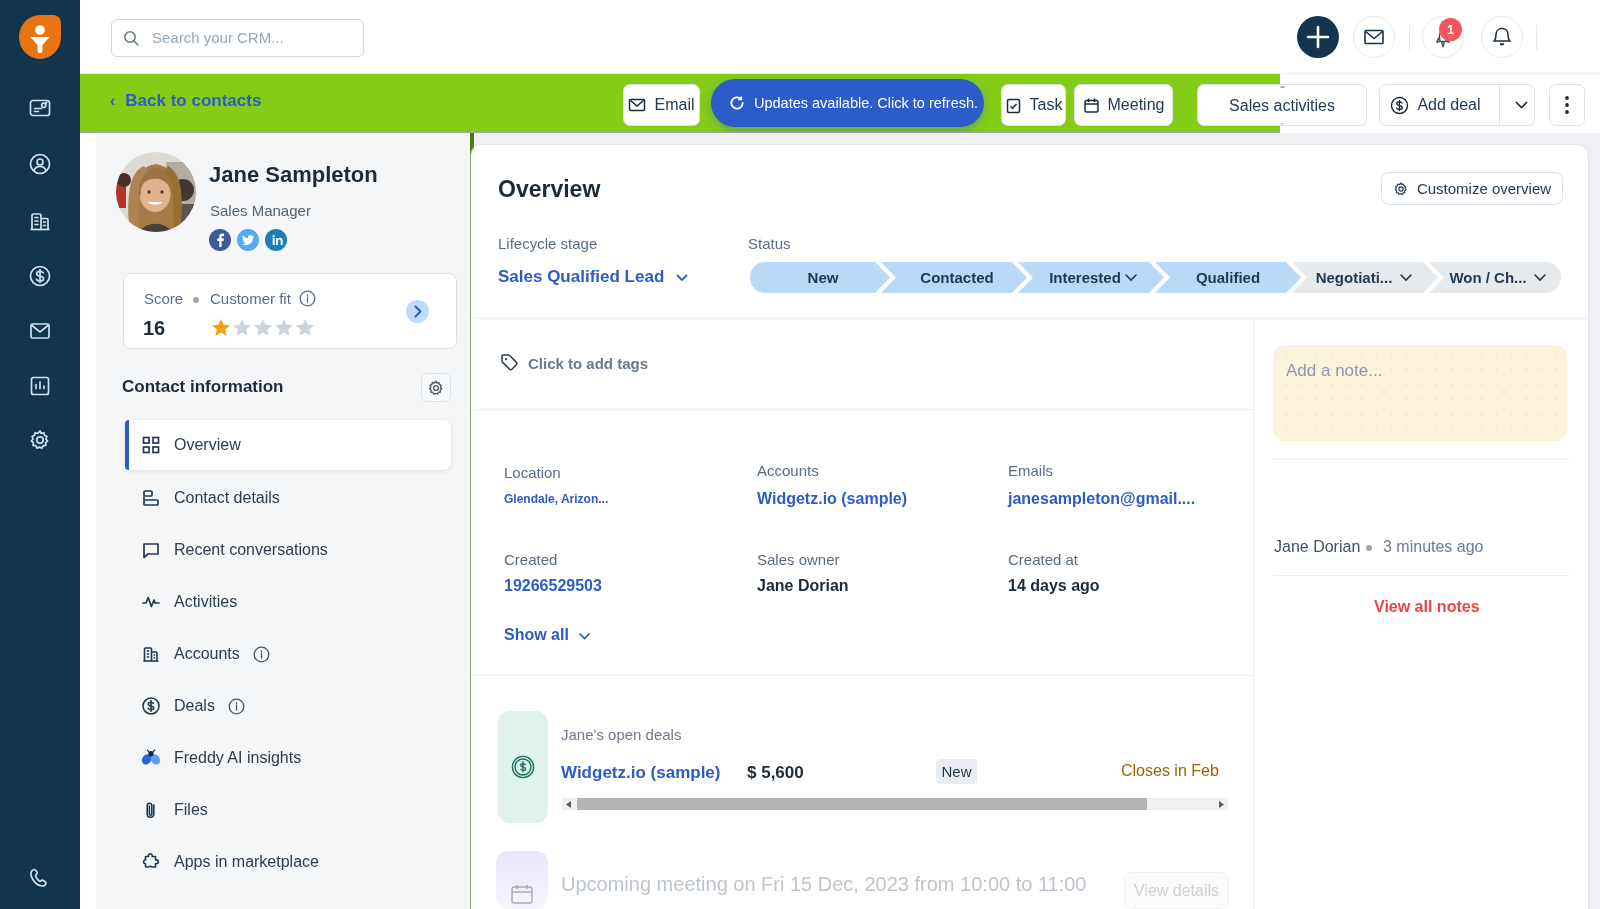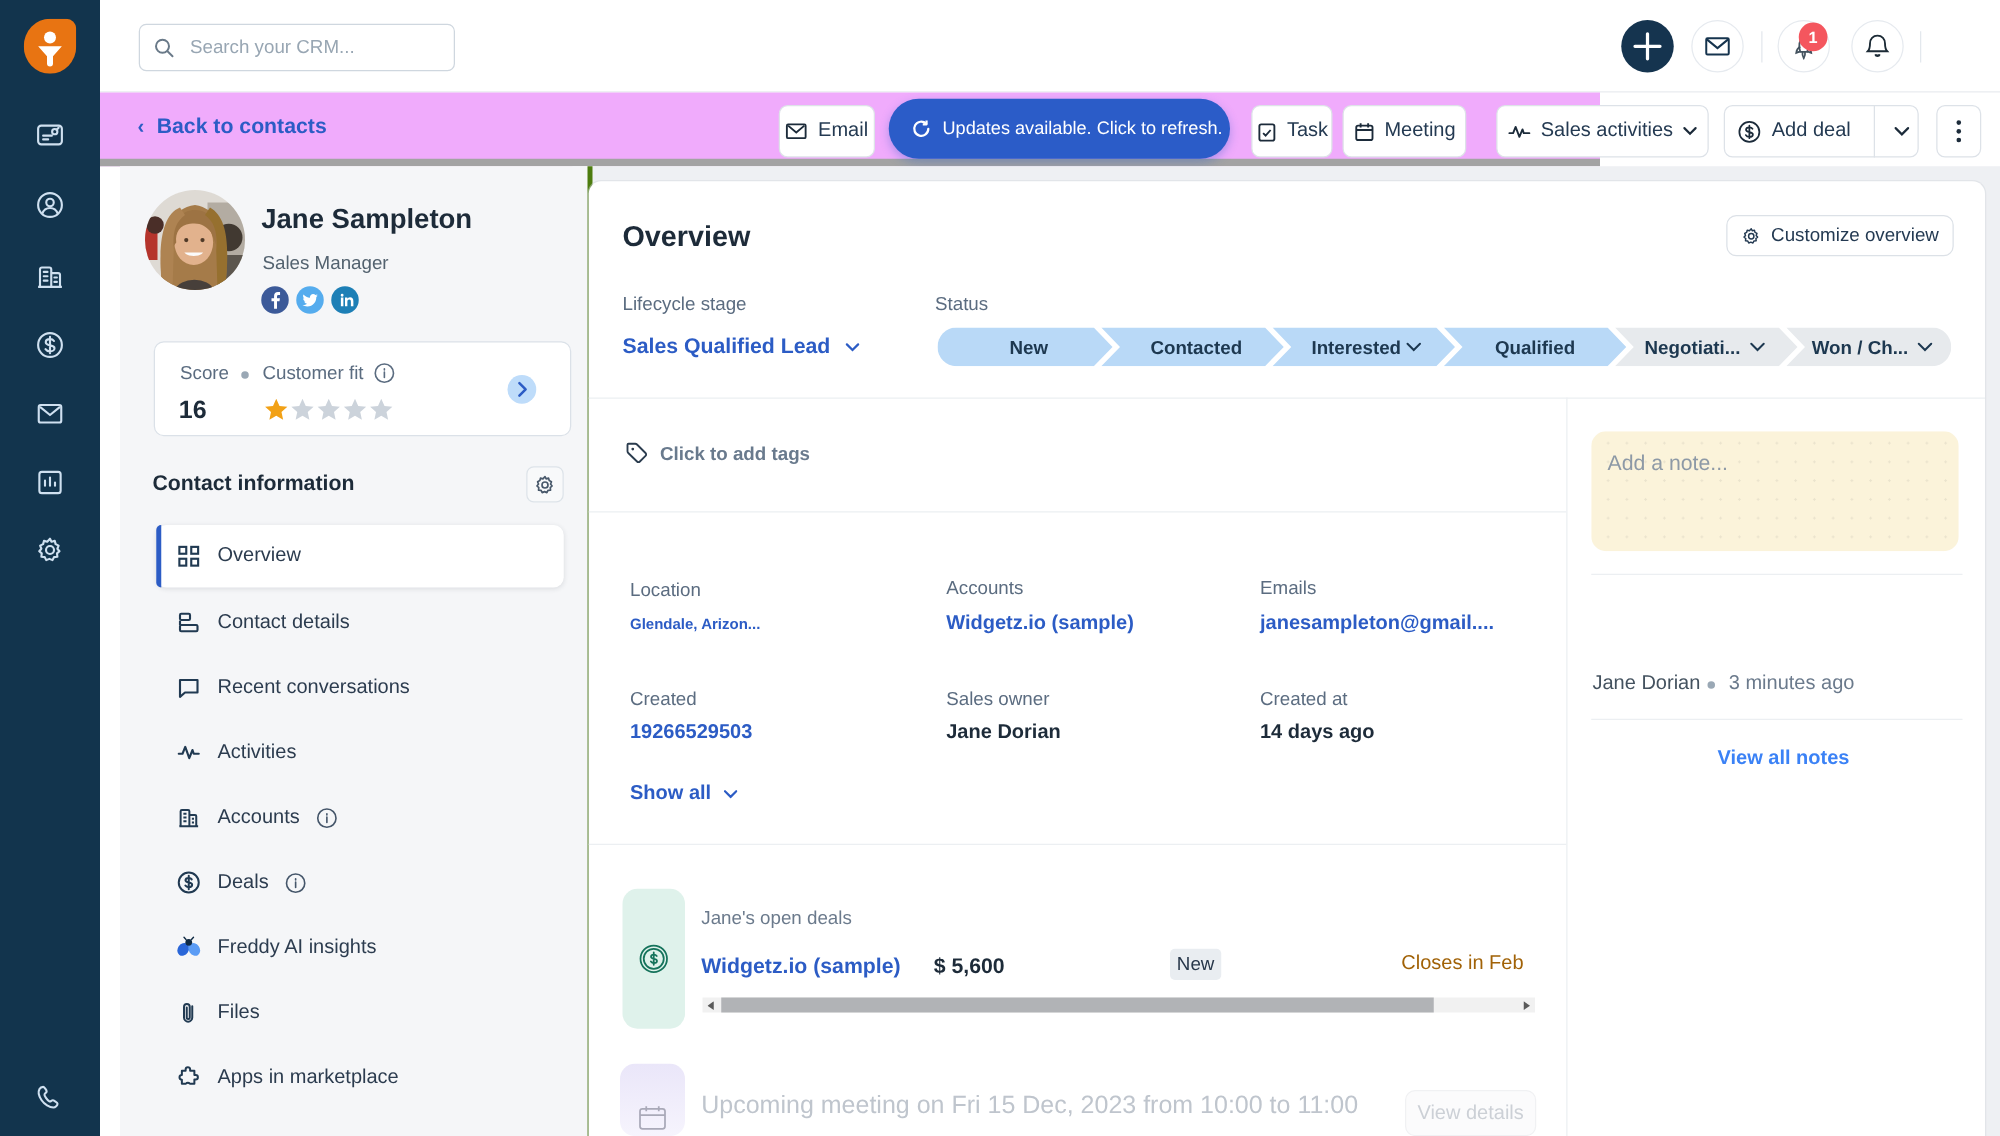--- a/index.html
+++ b/index.html
@@ -12,21 +12,21 @@
 .side-ic { position:absolute; left:28px; width:24px; height:24px; color:#cfe0f0; }
 .side-ic svg { width:24px; height:24px; display:block; }
 
 
 #topbar { left:80px; top:0; width:1520px; height:74px; background:#fff; border-bottom:1px solid #e9ecef; }
 #searchbox { position:absolute; left:31px; top:19px; width:253px; height:38px; border:1px solid #cfd7df; border-radius:6px; background:#fff; color:#98a6b3; font-size:15px; line-height:36px; padding-left:40px; }
 .topcirc { position:absolute; top:16px; width:42px; height:42px; border-radius:50%; }
 .tsep { position:absolute; top:25px; width:1px; height:25px; background:#e3e8ed; }
 
 
-#actionbar { left:80px; top:74px; width:1200px; height:59px; background:#f0abfc; border-bottom:6px solid #a3a3a3; }
+#actionbar { left:80px; top:74px; width:1200px; height:59px; background:#84cc16; border-bottom:1px solid #a3a3a3; }
 #backlink { position:absolute; left:30px; top:17px; color:#2c5cc5; font-size:17px; font-weight:bold; }
 .tbtn { position:absolute; top:10px; height:42px; background:#fff; border:1px solid #dde2e8; border-radius:7px; display:flex; align-items:center; justify-content:center; gap:8px; font-size:16px; color:#243a52; }
 
 
 #leftcol { left:96px; top:133px; width:378px; height:776px; background:#f5f6f8; border-right:4px solid #4d7c0f; }
 .navitem { position:absolute; left:29px; width:326px; height:50px; display:flex; align-items:center; gap:13px; font-size:16px; color:#2c3c4f; padding-left:16px; }
 .navitem svg { width:20px; height:20px; flex:none; }
 
 
 #maincard { left:471px; top:145px; width:1117px; height:764px; background:#fff; border-radius:10px 10px 0 0; box-shadow:0 0 0 1px rgba(210,216,222,.45); }
@@ -142,21 +142,21 @@
       Updates available. Click to refresh.
     </div>
     <div class="tbtn" style="left:921px; width:65px;"><svg width="17" height="17" viewBox="0 0 17 17" fill="none" stroke="#1c2b3a" stroke-width="1.5">
           <rect x="2.5" y="2.5" width="12" height="13" rx="1.5"></rect>
           <path d="M5.5 9.5 l2 2 4-4.5"></path>
         </svg>Task</div>
     <div class="tbtn" style="left:994px; width:99px;"><svg width="17" height="17" viewBox="0 0 17 17" fill="none" stroke="#1c2b3a" stroke-width="1.5">
           <rect x="2" y="3.5" width="13" height="11.5" rx="1.5"></rect>
           <path d="M5.5 1.5 v3.5 M11.5 1.5 v3.5 M2 7 h13"></path>
         </svg>Meeting</div>
-    <div class="tbtn" style="left:1117px; width:170px;"><svg width="19" height="15" viewBox="0 0 19 15" fill="none" stroke="#1c2b3a" stroke-width="1.5">
+    <div class="tbtn" style="left:1117px; width:170px;flex-direction:column;"><svg width="19" height="15" viewBox="0 0 19 15" fill="none" stroke="#1c2b3a" stroke-width="1.5">
           <path d="M1.5 8.5 h3 l2-5 3 8 2.5-6 1 3 h4.5" stroke-linecap="round" stroke-linejoin="round"></path>
         </svg>Sales activities<svg width="12" height="8" viewBox="0 0 12 8" fill="none" stroke="#1c2b3a" stroke-width="1.7">
           <path d="M1.5 1.5 l4.5 4.5 4.5-4.5" stroke-linecap="round"></path>
         </svg></div>
     <div class="tbtn" style="left:1299px; width:156px; padding:0;">
       <div style="display:flex; align-items:flex-start; gap:8px; width:111px; justify-content:center;"><svg width="19" height="19" viewBox="0 0 19 19" fill="none" stroke="#1c2b3a" stroke-width="1.4">
             <circle cx="9.5" cy="9.5" r="8"></circle>
             <path d="M12 7 c-.5-.8-1.3-1.2-2.5-1.2 -1.5 0-2.7.8-2.7 2 0 2.6 5.5 1.2 5.5 3.7 0 1.2-1.2 2-2.8 2 -1.3 0-2.3-.5-2.8-1.4 M9.5 4.5 v10" stroke-linecap="round"></path>
           </svg>Add deal</div>
       <div style="width:1px; height:42px; background:#dde2e8;"></div>
@@ -391,16 +391,16 @@
     <div class="abs" style="left:653px; top:727px; width:105px; height:37px; background:#fbfbfc; border:1px solid #f0f1f3; border-radius:8px; font-size:16px; color:#ccd0d6; text-align:center; line-height:35px;">View details</div>
 
     <div class="abs" style="left:802px; top:200px; width:294px; height:96px; background:#fbf3da; background-image:radial-gradient(circle, #eae3cd 0.9px, transparent 1.1px); background-size:15px 15px; background-position:6px 32px; border-radius:12px;">
       <div class="abs" style="left:13px; top:16px; font-size:17px; color:#8d99a6;">Add a note...</div>
     </div>
     <div class="divh" style="left:802px; top:314px; width:297px;"></div>
     <div class="abs" style="left:803px; top:393px; font-size:16px; color:#44525f;">Jane Dorian</div>
     <div class="abs" style="left:895px; top:400px; width:6px; height:6px; border-radius:50%; background:#9aa8b5;"></div>
     <div class="abs" style="left:912px; top:393px; font-size:16px; color:#6b7a8c;">3 minutes ago</div>
     <div class="divh" style="left:802px; top:430px; width:297px;"></div>
-    <div class="abs" style="left:903px; top:453px; font-size:16px; font-weight:bold; color:#3b82f6;">View all notes</div>
+    <div class="abs" style="left:903px; top:453px; font-size:16px; font-weight:bold; color:#ef4444;">View all notes</div>
   </div>
 
 </div>
 
 </body></html>

